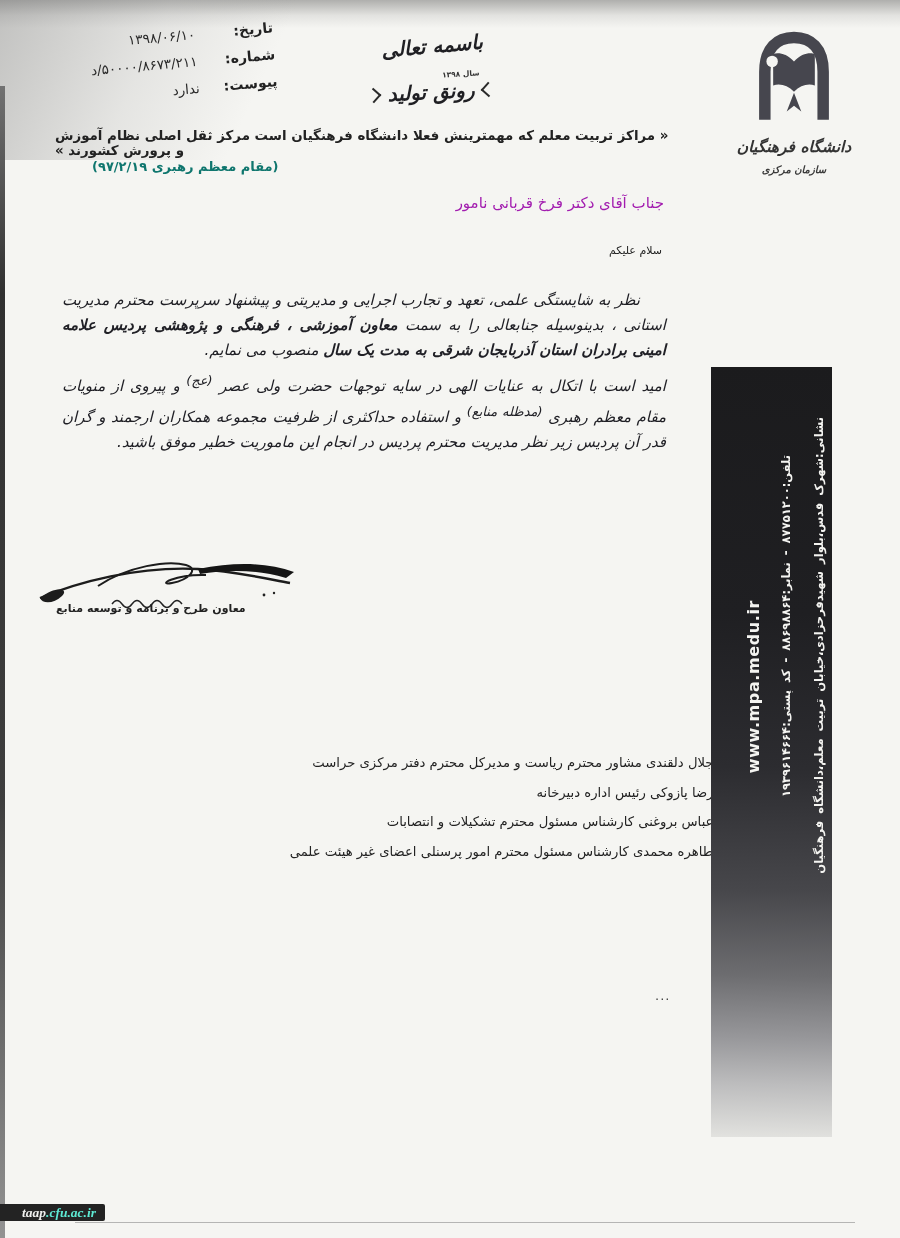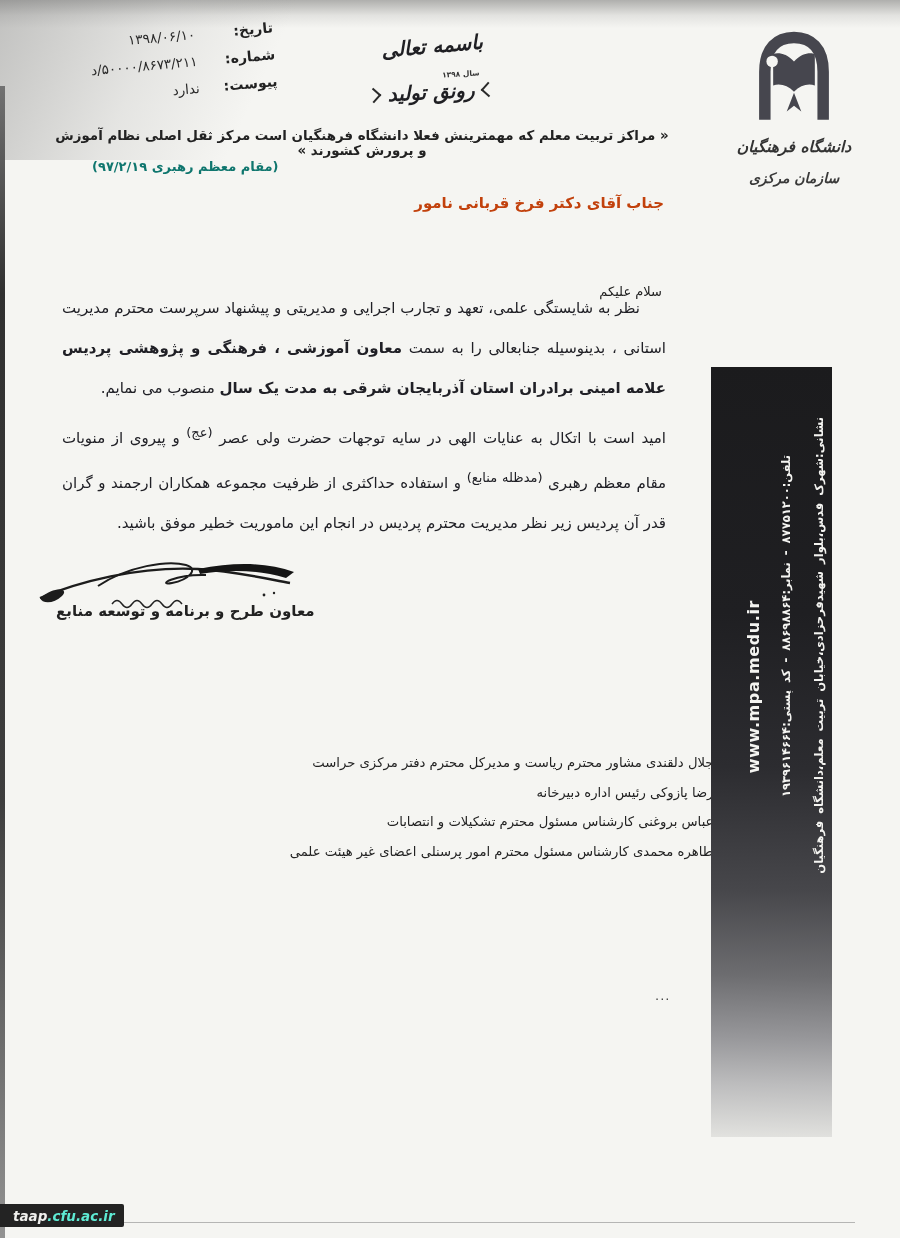--- a/index.html
+++ b/index.html
@@ -30,62 +30,62 @@
     font-style:italic;transform:rotate(-5deg);color:#1f1f23;}
   .slogan{left:346px;top:80px;width:170px;display:flex;align-items:center;justify-content:center;
     gap:8px;transform:rotate(-3deg);}
   .slogan-text{font-size:20px;font-weight:bold;font-style:italic;color:#1f1f23;position:relative;}
   .slogan-year{position:absolute;right:-6px;top:-9px;font-size:7.5px;font-style:normal;font-weight:bold;color:#333;}
   .chev{width:9px;height:9px;border-left:2.5px solid #2a2a2a;border-bottom:2.5px solid #2a2a2a;display:inline-block;}
   .chev.open{transform:rotate(45deg);}
   .chev.close{transform:rotate(225deg);}
 
   
-  .quote{left:55px;top:128px;width:614px;text-align:center;direction:rtl;
+  .quote{left:55px;top:128px;width:614px;text-align:left;direction:rtl;
     font-weight:bold;font-size:13.4px;color:#222;}
   .attrib{left:92px;top:159px;direction:rtl;font-weight:bold;font-size:13px;color:#0f766e;}
 
   
   .logo{left:698px;top:26px;width:192px;text-align:center;}
   .logo-uni{font-size:15.5px;font-weight:bold;color:#333;margin-top:8px;font-style:italic;}
-  .logo-org{font-size:14px;font-weight:bold;color:#3a3a3a;margin-top:14px;font-style:italic;text-align:center;}
+  .logo-org{font-size:10px;font-weight:bold;color:#3a3a3a;margin-top:8px;font-style:italic;text-align:center;}
 
   
-  .addressee{right:236px;top:194px;direction:rtl;font-weight:bold;font-size:15px;color:#c2410c;text-align:right;}
-  .salam{right:238px;top:244px;direction:rtl;font-size:13px;color:#222;margin-top:40px;}
+  .addressee{right:236px;top:194px;direction:rtl;font-weight:normal;font-size:15px;color:#a21caf;text-align:right;}
+  .salam{right:238px;top:244px;direction:rtl;font-size:11px;color:#222;}
   .body-text{left:62px;top:288px;width:604px;direction:rtl;text-align:justify;
-    font-size:15px;line-height:40px;color:#202026;}
+    font-size:15px;line-height:25px;color:#202026;font-style:italic;}
   .body-text p{margin:0;}
   .body-text p.p1{text-indent:26px;}
   .body-text p.p2{margin-top:5px;}
   .bold-seg{font-weight:bold;}
   sup{font-size:13px;}
 
   
   .sig-wrap{left:28px;top:552px;width:290px;height:80px;}
-  .sig-title{left:56px;top:602px;direction:rtl;font-size:15px;font-weight:bold;color:#222;}
+  .sig-title{left:56px;top:602px;direction:rtl;font-size:11px;font-weight:bold;color:#222;}
 
   .dots{left:655px;top:988px;font-size:13px;color:#444;letter-spacing:1px;}
 
   
   .cc{right:158px;top:748px;width:486px;direction:rtl;text-align:right;
     font-size:13.2px;line-height:29.6px;color:#222;z-index:2;}
 
   
   .bar{left:711px;top:367px;width:121px;height:770px;z-index:5;
     background:linear-gradient(181deg,#1b1b1d 0%,#1f1f22 32%,#2c2c30 52%,#47474b 68%,#6d6d70 79%,#97979a 87%,#bcbcbd 93%,#e2e2df 100%);}
   .vtext{position:absolute;white-space:nowrap;transform-origin:top right;transform:rotate(-90deg);
     color:#f4f4f1;font-weight:bold;direction:rtl;}
   .v-address{right:20px;top:50px;font-size:11.5px;word-spacing:3px;letter-spacing:.4px;}
   .v-phone{right:53px;top:88px;font-size:11.5px;word-spacing:3px;letter-spacing:.3px;}
   .v-site{right:88px;top:233px;font-size:16px;letter-spacing:.6px;}
 
   
-  .watermark{left:0;top:1204px;height:23px;background:#232323;display:flex;align-items:center;
-    padding:0 9px 0 13px;z-index:6;font-style:italic;font-weight:bold;font-size:13.5px;border-radius:0 2px 2px 0;}
+  .watermark{left:0;top:1204px;height:17px;background:#232323;display:flex;align-items:center;
+    padding:0 9px 0 22px;z-index:6;font-style:italic;font-weight:bold;font-size:13.5px;border-radius:0 2px 2px 0;font-family:Liberation Serif, serif;}
   .wm-prefix{color:#f0f0ee;}
   .wm-suffix{color:#5eead4;text-align:center;}
 </style>
 </head>
 <body>
 
 <div class="abs top-band"></div>
 <div class="abs scan-shadow"></div>
 <div class="abs left-edge"></div>
 <div class="abs bottom-line"></div>

